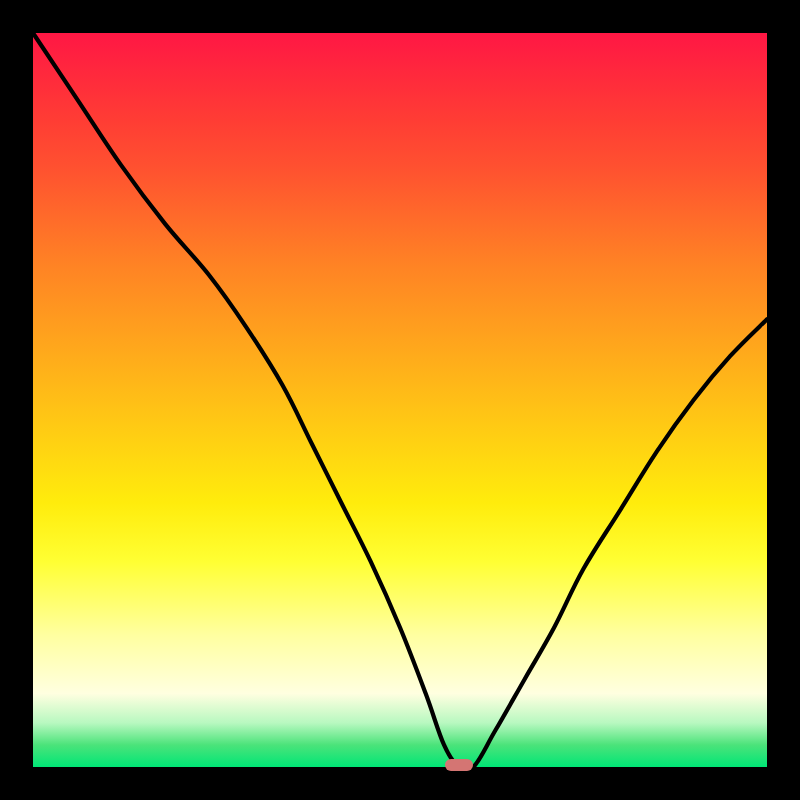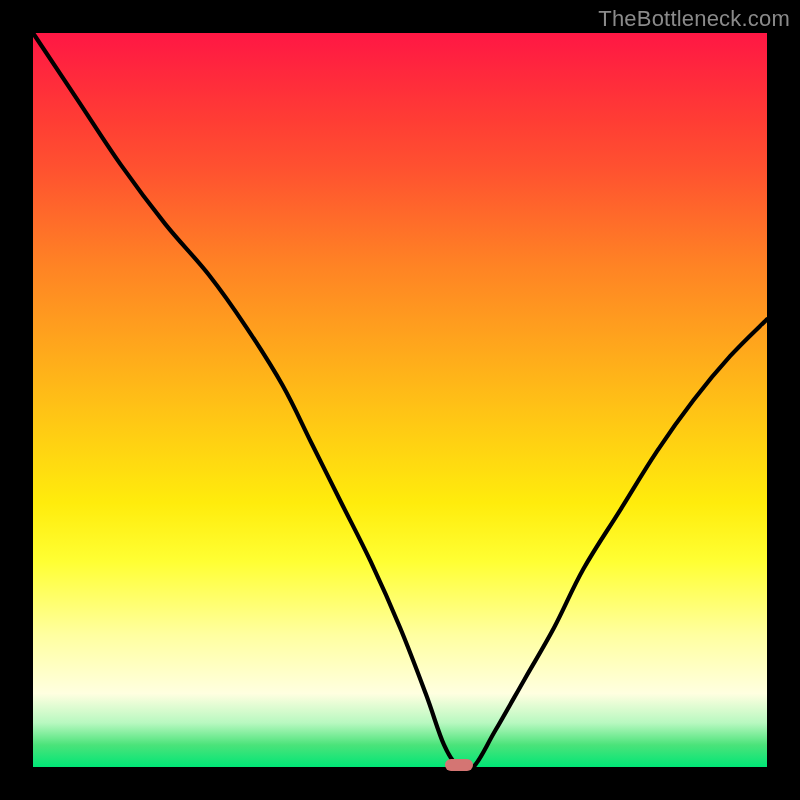--- a/index.html
+++ b/index.html
@@ -67,21 +67,20 @@
     height: 12px;
     border-radius: 6px;
     background: #d47573;
     transform: translate(-50%, -50%);
   }
 </style>
 </head>
 <body>
 
 <div class="frame">
-  <div class="watermark">TheBottleneck.com</div>
 
   <div class="plot">
     <svg class="curve" viewBox="0 0 734 734" preserveAspectRatio="none">
       <path id="curve-path" fill="none" stroke="#000000" stroke-width="4.2" stroke-linecap="round" stroke-linejoin="round" d="M 0,0 C 7.927199999999999,11.89079999999999 28.1856,42.27839999999995 44.04,66.05999999999995 C 59.8944,89.84159999999994 72.2256,109.65959999999998 88.08,132.12 C 103.9344,154.58040000000003 116.2656,171.02200000000005 132.12,190.84000000000003 C 147.9744,210.65800000000002 161.6268,223.72319999999996 176.16,242.21999999999997 C 190.6932,260.7168 199.64799999999997,273.78200000000004 212.85999999999999,293.6 C 226.072,313.418 237.66920000000002,331.1808 249.56000000000003,352.32 C 261.4508,373.4592 268.35040000000004,389.9008 278.92,411.04 C 289.4896,432.17920000000004 297.7104,448.6208 308.28,469.76 C 318.84959999999995,490.8992 327.0704,506.0196 337.64,528.48 C 348.20959999999997,550.9404 357.091,570.7583999999999 367,594.54 C 376.909,618.3216 384.76279999999997,639.4608000000001 392.69,660.6 C 400.6172,681.7392 405.0946,698.768 411.04,711.98 C 416.9854,725.192 420.43519999999995,730.0364 425.71999999999997,734 C 431.0048,737.9636 433.794,740.606 440.4,734 C 447.006,727.394 453.1716,713.1544 462.42,697.3 C 471.6684,681.4455999999999 481.21040000000005,664.4168 491.78000000000003,645.92 C 502.3496,627.4232 510.5704,614.358 521.14,594.54 C 531.7096,574.722 538.6092,556.9591999999999 550.5,535.8199999999999 C 562.3908,514.6808 573.988,498.2392 587.2,477.1 C 600.412,455.96080000000006 610.688,438.198 623.9,418.38 C 637.112,398.562 647.388,384.17560000000003 660.6,367 C 673.812,349.82439999999997 684.088,337.4932 697.3,322.96 C 710.512,308.42679999999996 727.394,292.866 734,286.26"></path>
     </svg>
     <div id="marker" class="marker" style="left: 425.72px; top: 732px; background: rgb(212, 117, 115);"></div>
   </div>
 </div>
 
 </body></html>

